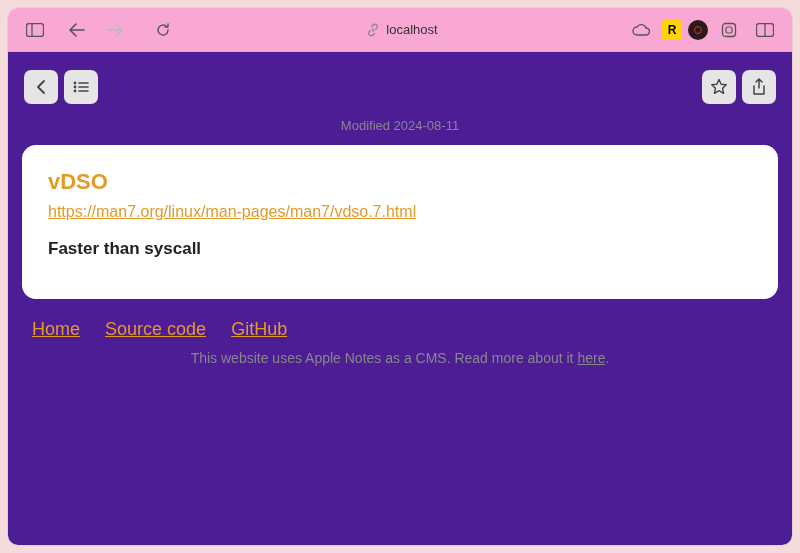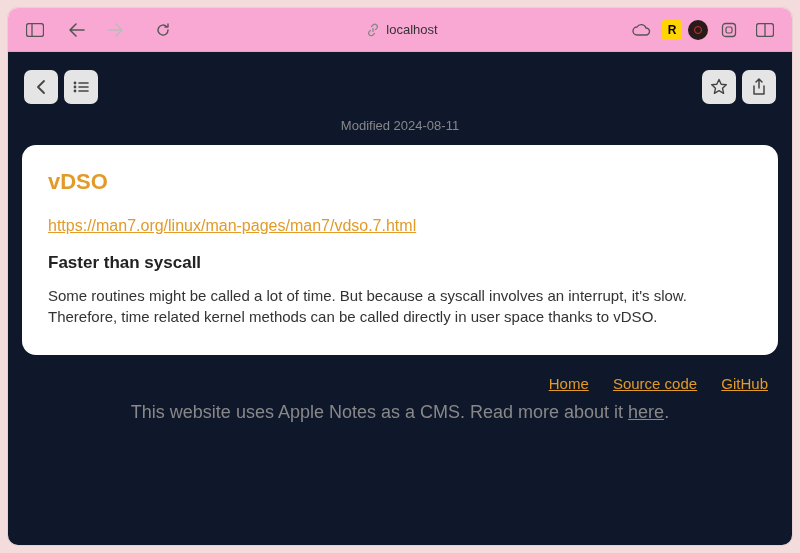--- a/index.html
+++ b/index.html
@@ -105,21 +105,21 @@
     }
     
     .badge-dark-inner {
       width: 8px;
       height: 8px;
       border: 1.5px solid #cc3333;
       border-radius: 50%;
     }
     
     .content-area {
-      background: #0f172a;
+      background: #4c1d95;
       height: calc(100% - 44px);
       padding: 0 14px 14px 14px;
       overflow-y: auto;
     }
     
     .note-toolbar {
       display: flex;
       align-items: center;
       padding: 18px 2px 6px 2px;
       gap: 6px;
@@ -153,21 +153,21 @@
       background: #ffffff;
       border-radius: 14px;
       padding: 24px 26px 28px 26px;
       box-shadow: 0 1px 2px rgba(0,0,0,0.04);
     }
     
     .note-title {
       color: #e29a28;
       font-weight: 700;
       font-size: 22px;
-      margin-bottom: 22px;
+      margin-bottom: 8px;
     }
     
     .note-body {
       color: #333;
       font-size: 15px;
       line-height: 1.4;
     }
     
     .note-link {
       color: #e29a28;
@@ -177,35 +177,35 @@
     
     .note-subtitle {
       font-weight: 700;
       font-size: 17px;
       color: #222;
       margin-top: 18px;
       margin-bottom: 12px;
     }
     
     .footer-links {
-      text-align: right;
+      text-align: left;
       margin-top: 20px;
-      font-size: 15px;
+      font-size: 18px;
     }
     
     .footer-links a {
       color: #e29a28;
       text-decoration: underline;
       margin: 0 10px;
     }
     
     .footer-text {
       text-align: center;
       color: #888;
-      font-size: 18px;
+      font-size: 14px;
       margin-top: 10px;
     }
     
     .footer-text .here-link {
       color: #888;
       text-decoration: underline;
     }
     
     svg {
       display: block;
@@ -312,21 +312,20 @@
           </svg>
       </button>
     </div>
 
     <div class="modified-line">Modified 2024-08-11</div>
 
     <div class="note-card">
       <div class="note-title">vDSO</div>
       <a class="note-link" href="#">https://man7.org/linux/man-pages/man7/vdso.7.html</a>
       <div class="note-subtitle">Faster than syscall</div>
-      <div class="note-body">Some routines might be called a lot of time. But because a syscall involves an interrupt, it's slow. Therefore, time related kernel methods can be called directly in user space thanks to vDSO.</div>
     </div>
 
     <div class="footer-links">
       <a href="#">Home</a>
       <a href="#">Source code</a>
       <a href="#">GitHub</a>
     </div>
 
     <div class="footer-text">
       <span>This website uses Apple Notes as a CMS. Read more about it </span><a href="#" class="here-link">here</a><span>.</span>

